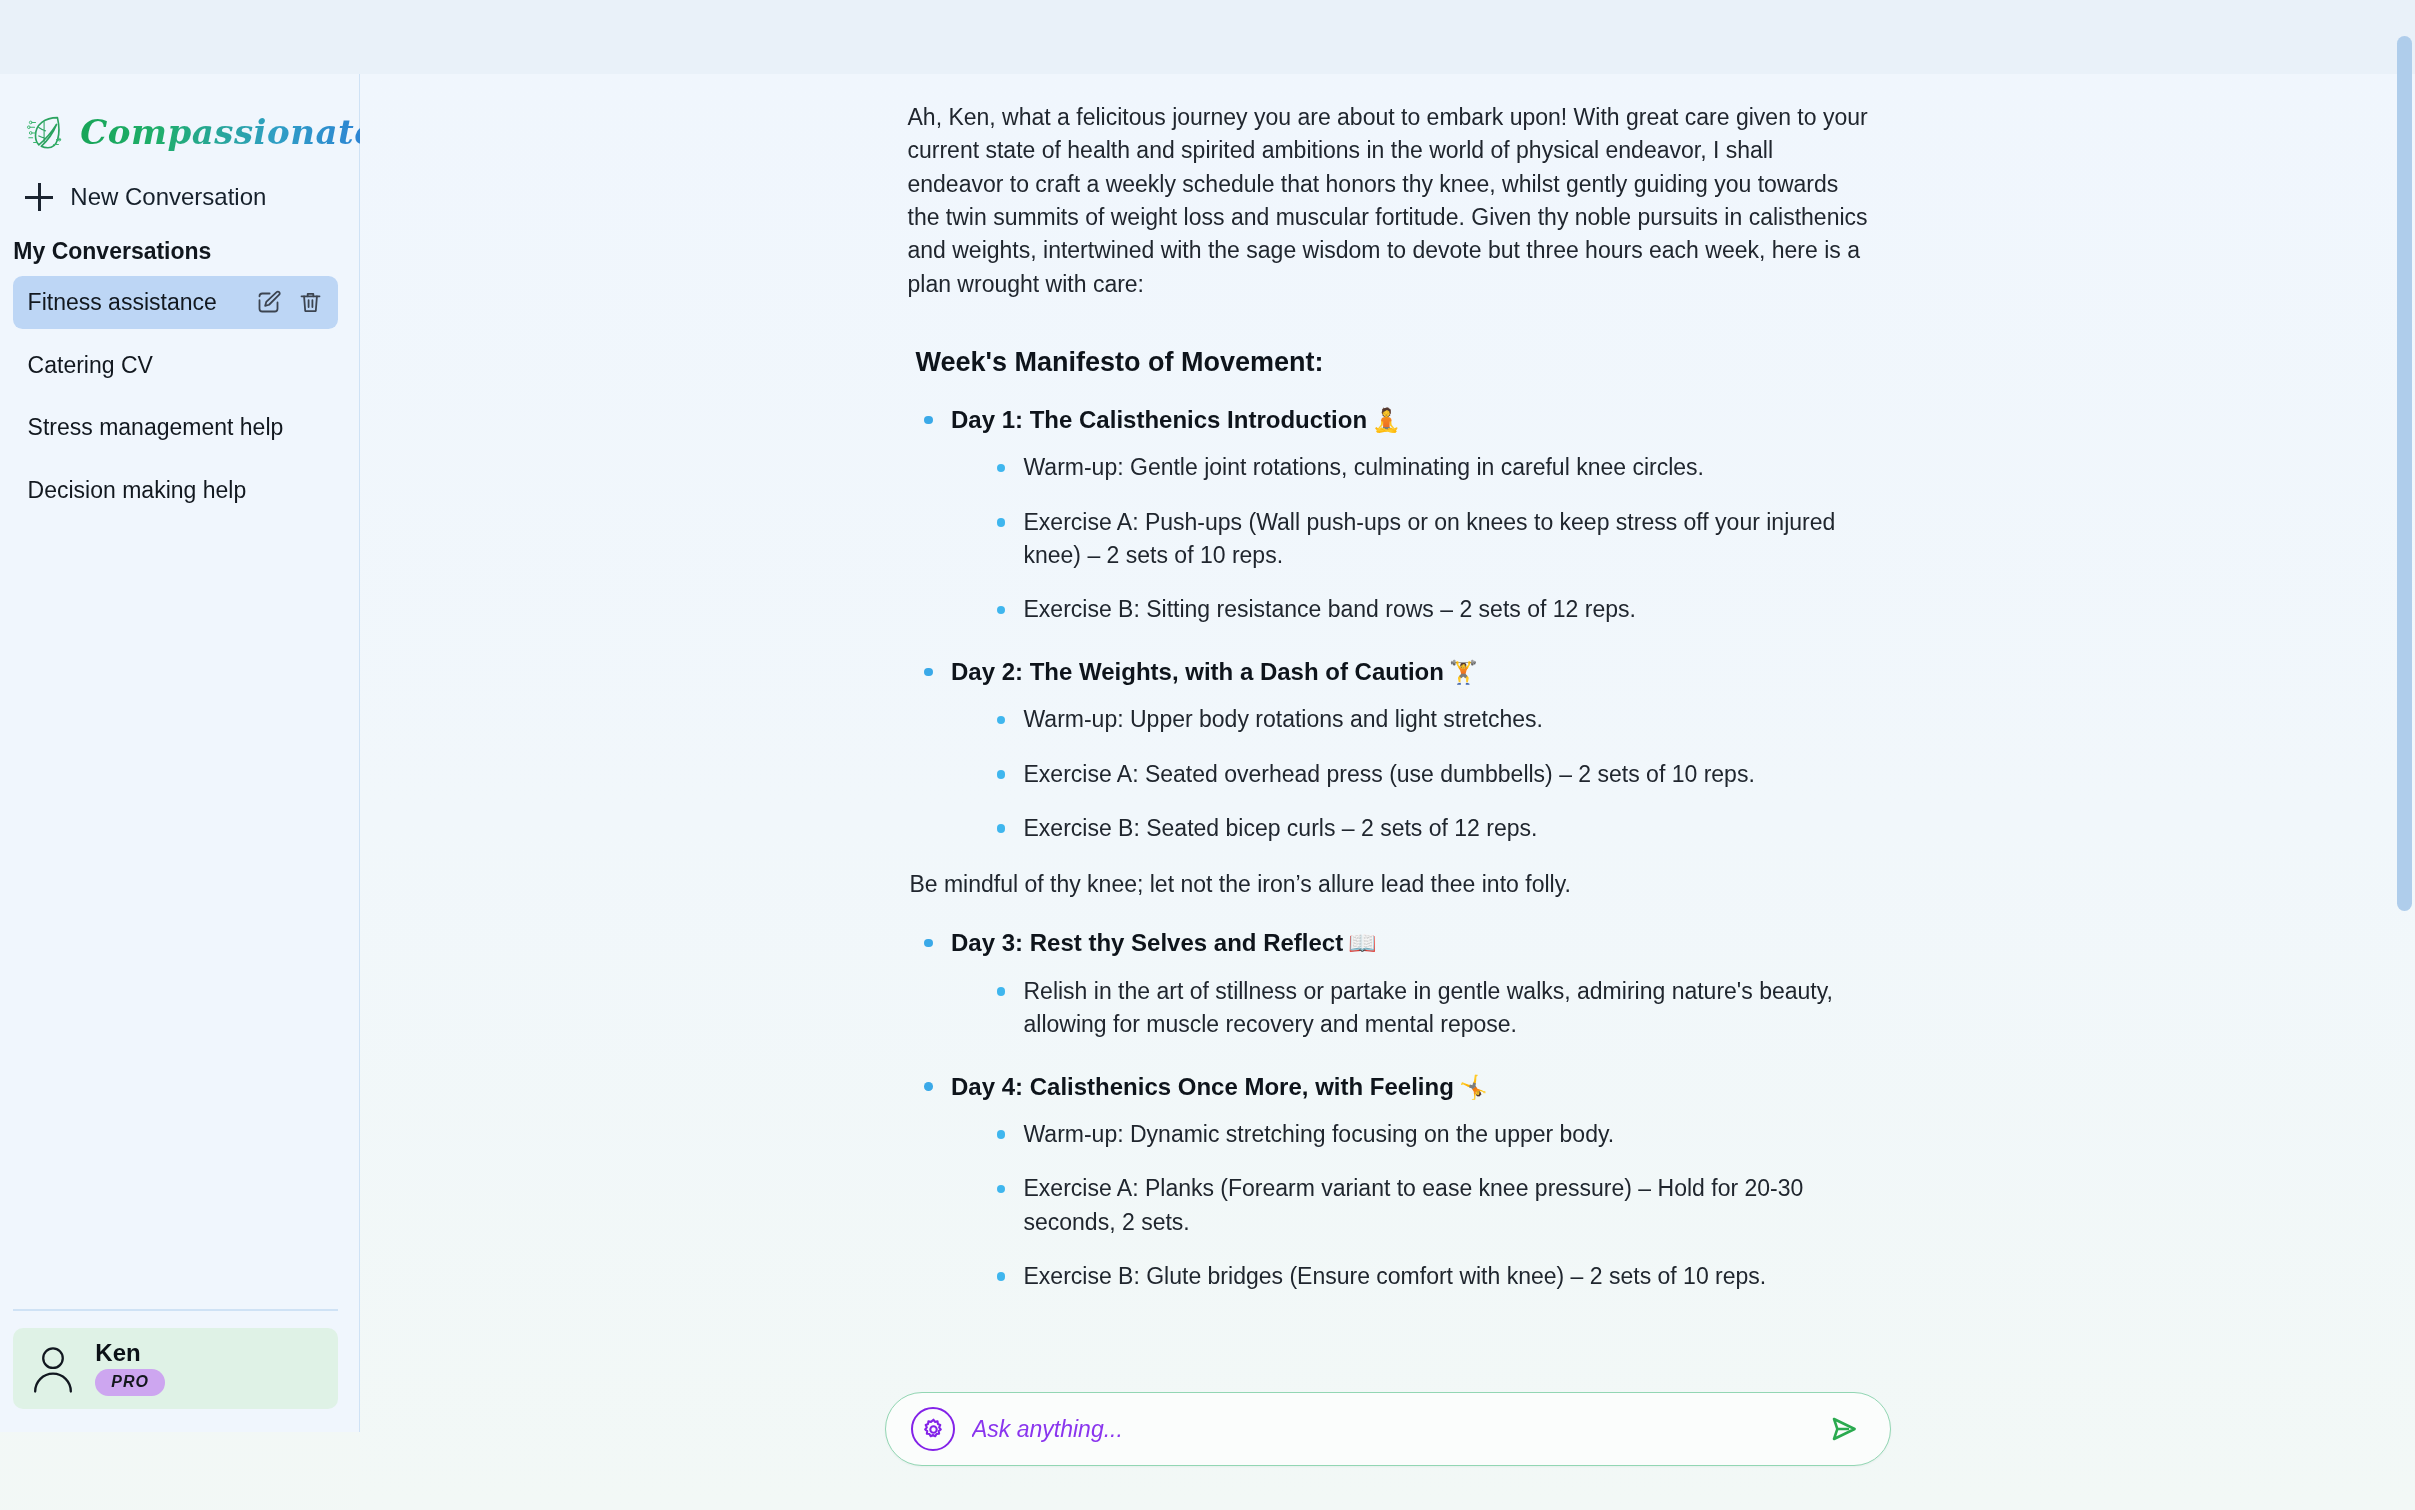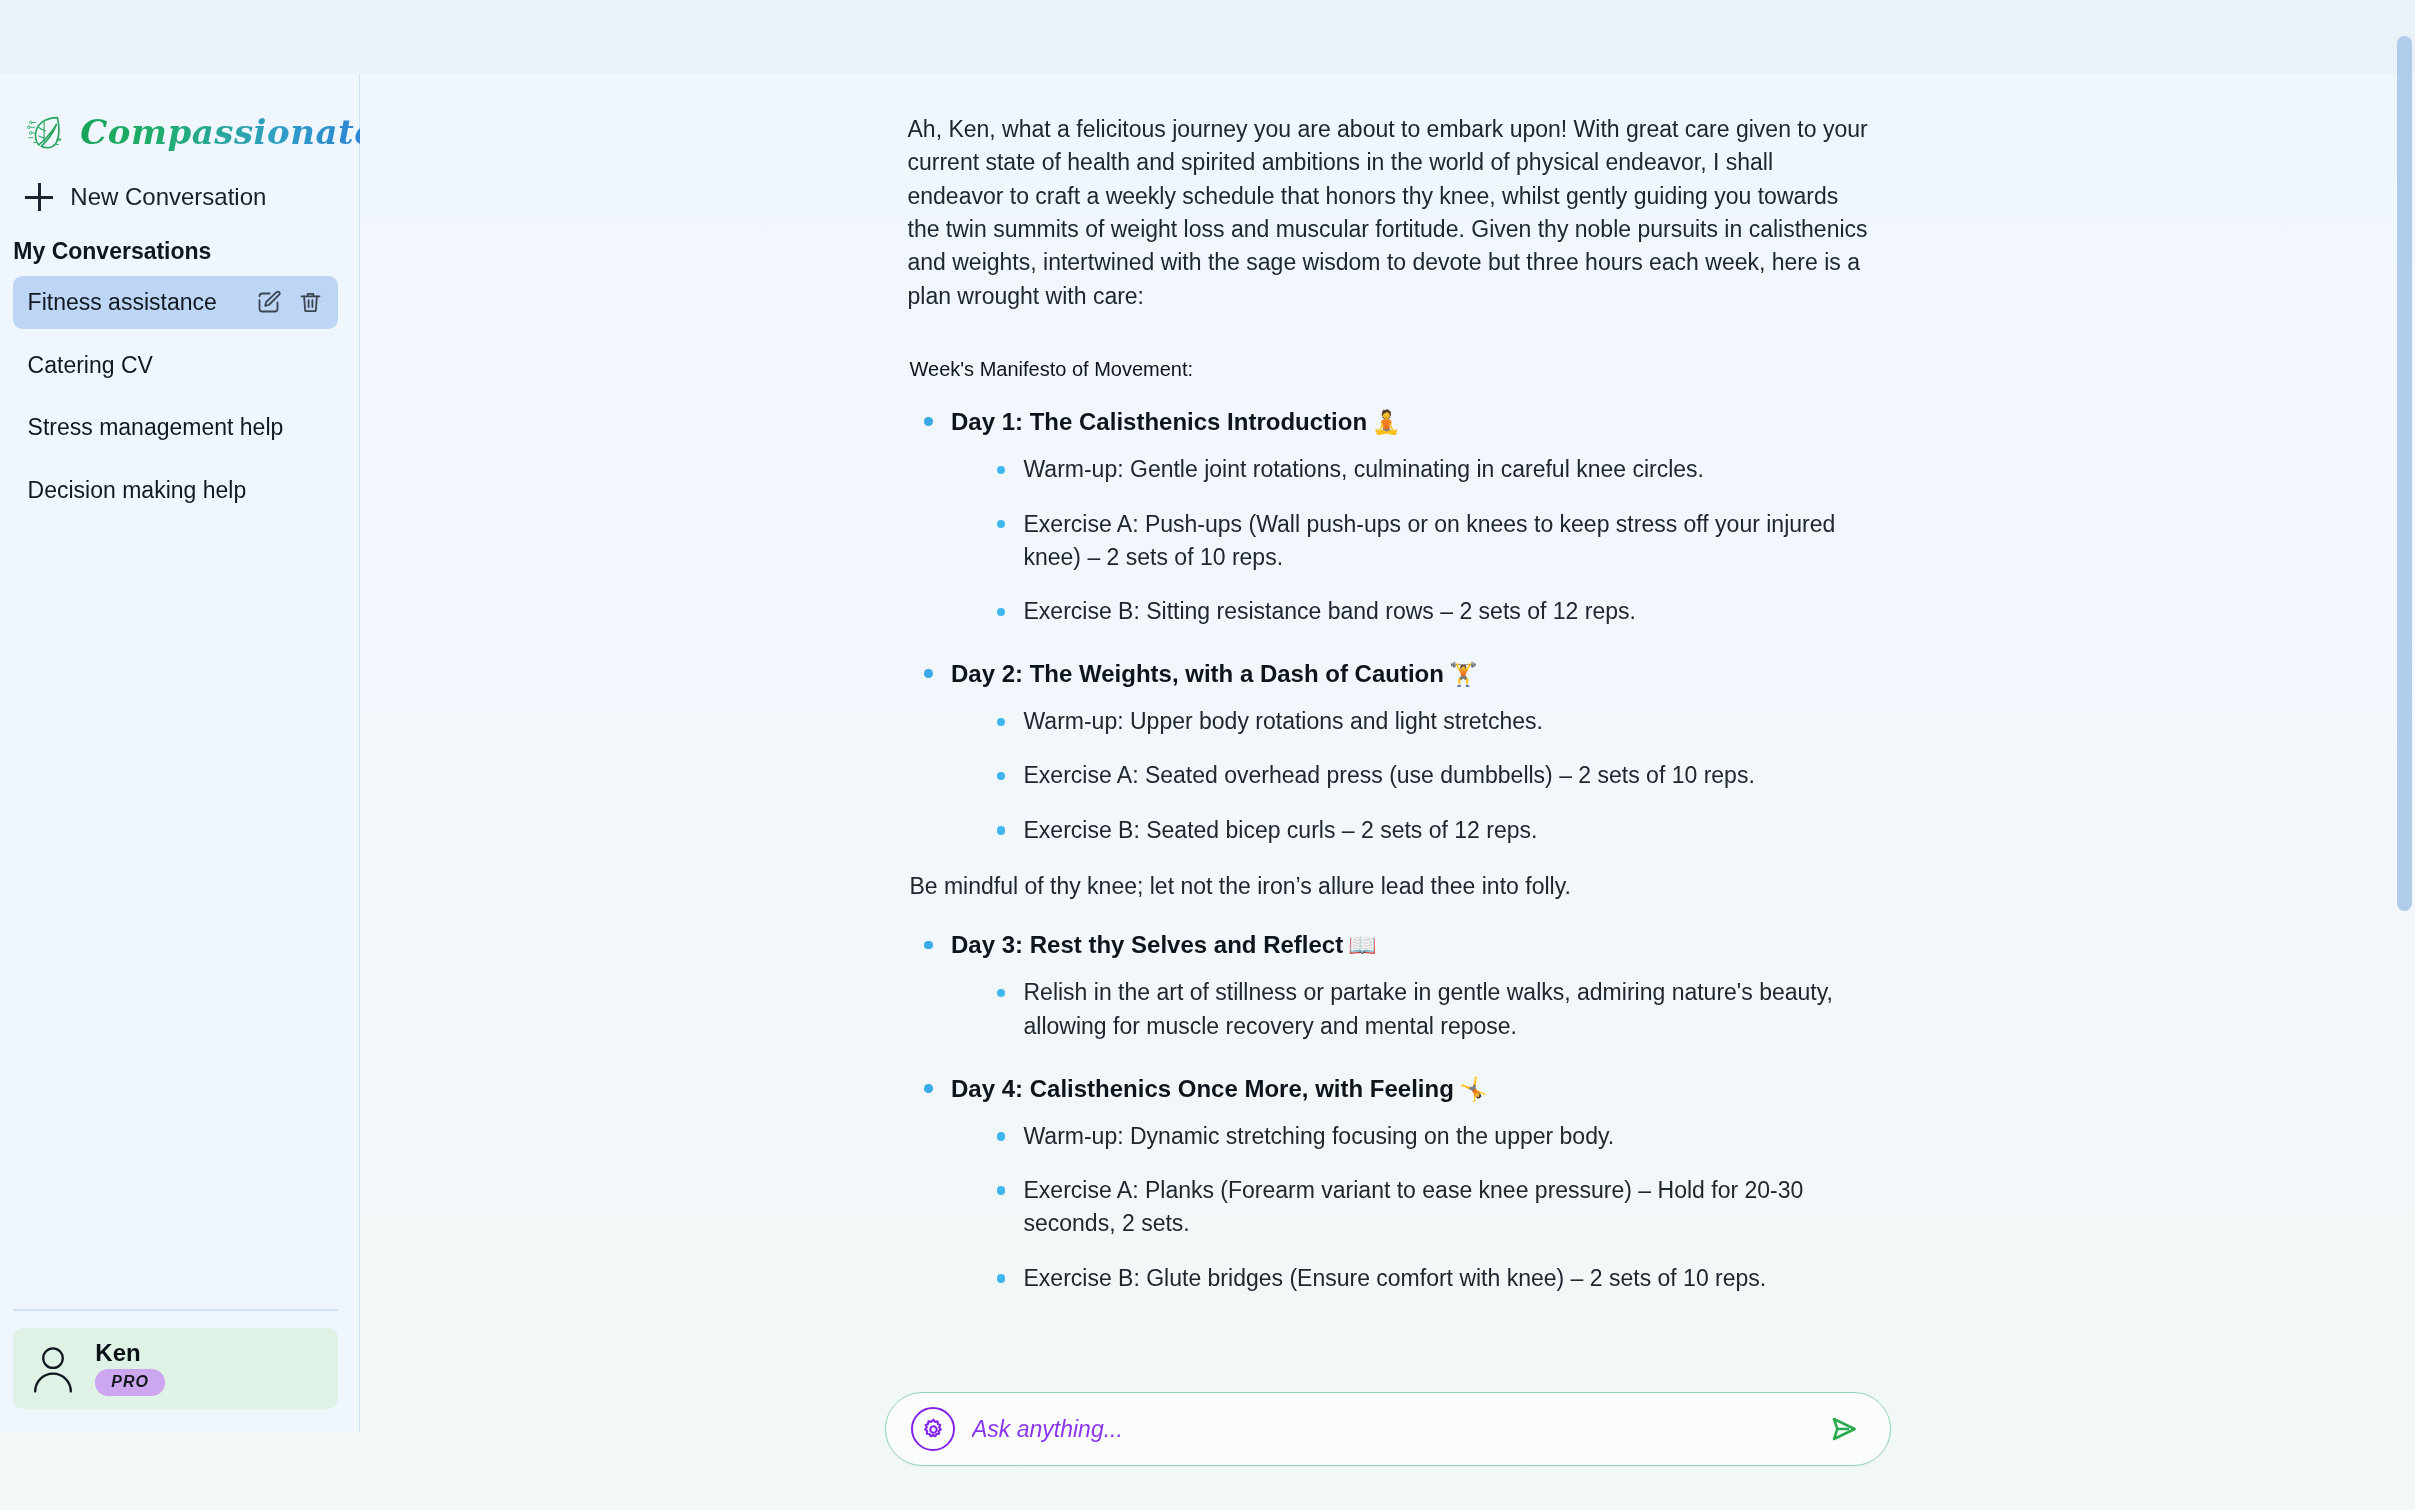--- a/index.html
+++ b/index.html
@@ -195,27 +195,27 @@
 
   .message {
     width: 961px;
     margin: 0 auto;
     padding-top: 27px;
     color: #20262e;
     font-size: 23px;
     line-height: 1.45;
   }
 
-  .para { margin-bottom: 5.7px; margin-top: 12px; }
+  .para { margin-bottom: 5.7px; }
 
   .msg-heading {
-    font-size: 20px;
-    font-weight: 400;
+    font-size: 27px;
+    font-weight: 700;
     color: #0e141b;
-    margin: 42px 0 21px 2px;
+    margin: 42px 0 21px 8px;
   }
 
   ul.lvl1 { list-style: none; margin: 0 0 0 15px; padding: 0; }
   ul.lvl2 { list-style: none; margin: 13.3px 0 25px 44px; padding: 0; }
 
   li.day, li.sub {
     position: relative;
     padding-left: 28.5px;
     margin-bottom: 21px;
   }

